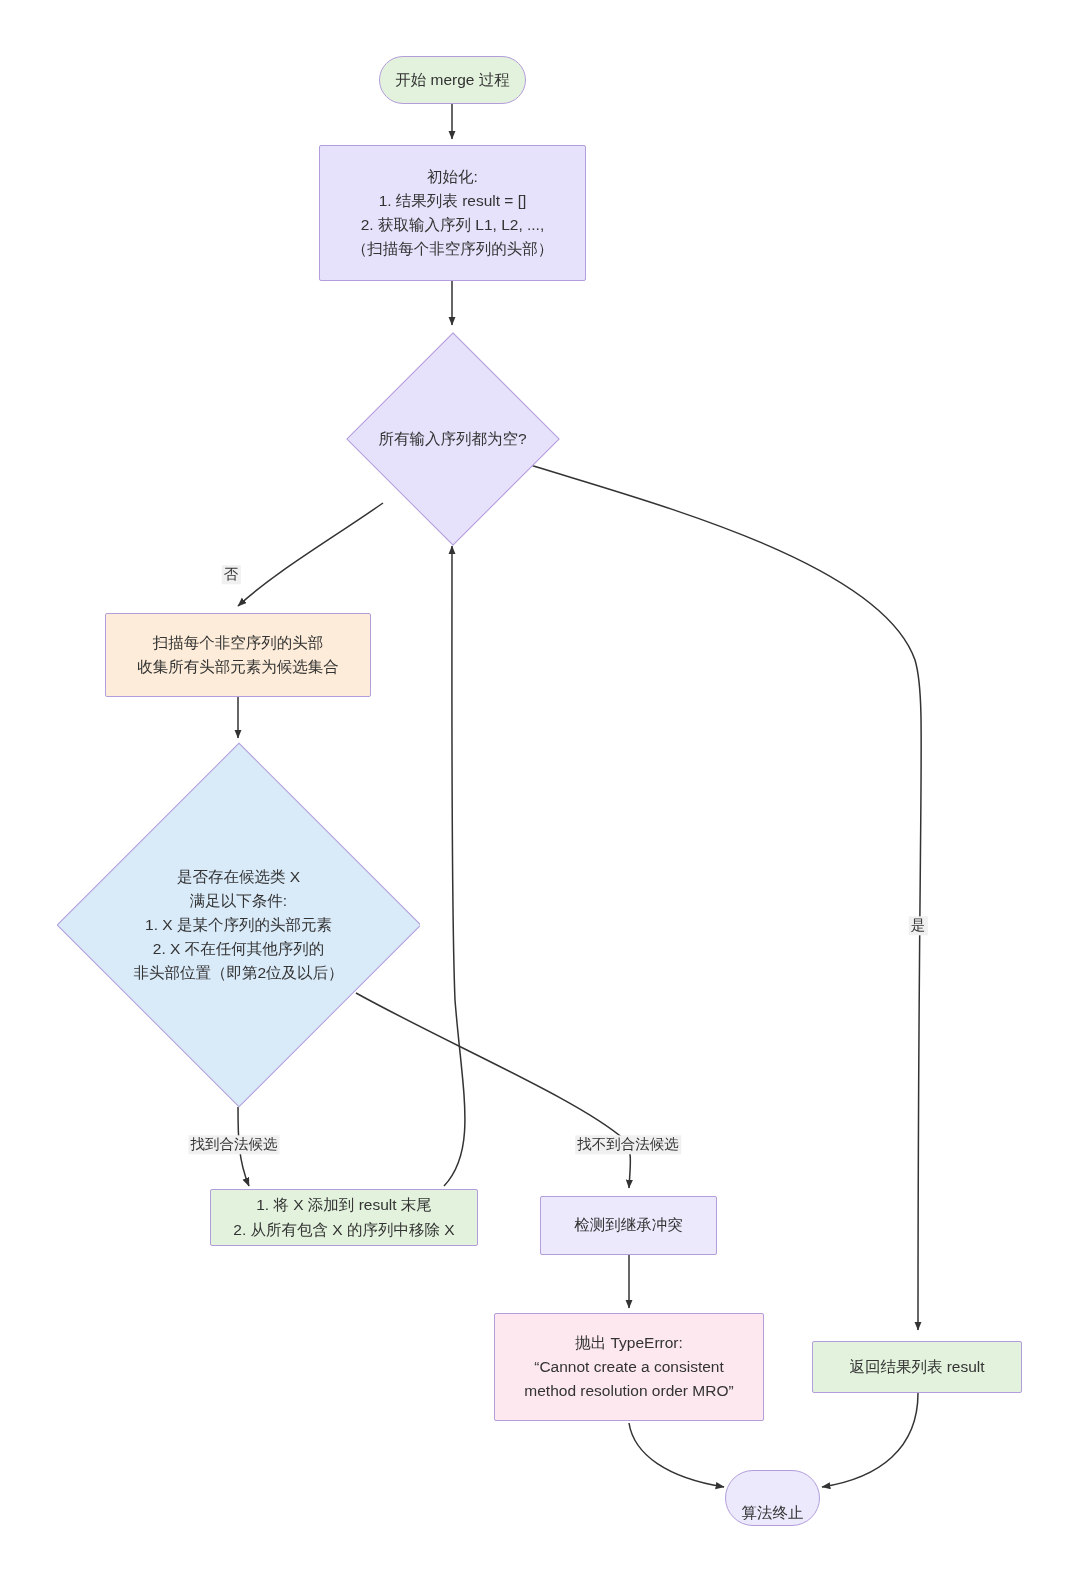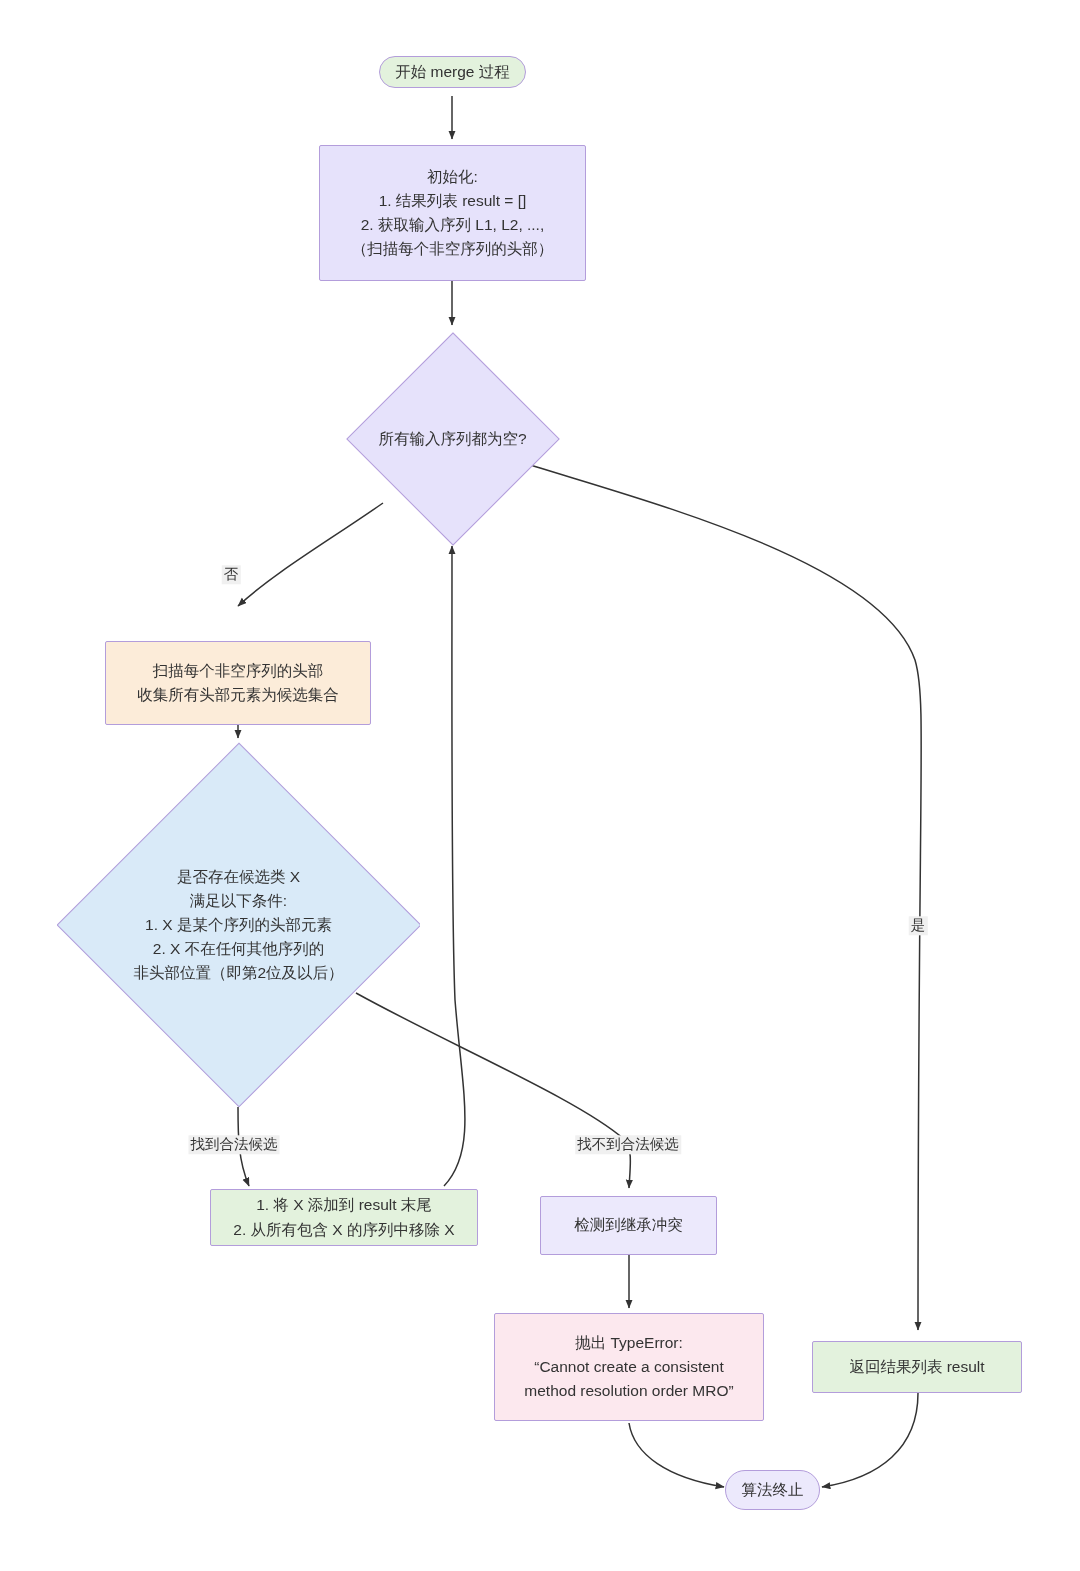--- a/index.html
+++ b/index.html
@@ -128,21 +128,21 @@
 
     <path d="M444,1186 C478,1150 462,1090 455,1000 C451,900 452,700 452,546" stroke="#333333" stroke-width="1.5" fill="none" marker-end="url(#arrow)"></path>
 
     <path d="M629,1246 L629,1308" stroke="#333333" stroke-width="1.5" fill="none" marker-end="url(#arrow)"></path>
 
     <path d="M629,1423 C634,1455 668,1478 724,1487" stroke="#333333" stroke-width="1.5" fill="none" marker-end="url(#arrow)"></path>
 
     <path d="M918,1393 C918,1448 880,1478 822,1487" stroke="#333333" stroke-width="1.5" fill="none" marker-end="url(#arrow)"></path>
   </svg>
 
-  <div class="node stadium fill-green" style="left:379px; top:56px; width:147px; height:32px;">
+  <div class="node stadium fill-green" style="left:379px; top:56px; width:147px; height:48px;">
     <span class="lines">
       <span>开始 merge 过程</span>
     </span>
   </div>
 
   <div class="node rect fill-lav" style="left:319px; top:145px; width:267px; height:136px;">
     <span class="lines">
       <span>初始化:</span>
       <span>1. 结果列表 result = []</span>
       <span>2. 获取输入序列 L1, L2, ...,</span>
@@ -150,21 +150,21 @@
     </span>
   </div>
 
   <div class="diamond-wrap" style="left:324px; top:332px; width:257px; height:214px;">
     <div class="diamond-shape fill-lav" style="left:50%; top:50%; width:151px; height:151px; transform: translate(-50%,-50%) rotate(45deg);"></div>
     <div class="diamond-label">
       <span>所有输入序列都为空?</span>
     </div>
   </div>
 
-  <div class="node rect fill-orange clip" style="left:105px; top:613px; width:266px; height:84px;margin-top:28px;">
+  <div class="node rect fill-orange clip" style="left:105px; top:613px; width:266px; height:84px;">
     <span class="lines">
       <span>扫描每个非空序列的头部</span>
       <span>收集所有头部元素为候选集合</span>
     </span>
   </div>
 
   <div class="diamond-wrap clip" style="left:57px; top:742px; width:363px; height:365px;">
     <div class="diamond-shape" style="left:50%; top:50%; width:258px; height:258px; background:#d9eaf8; transform: translate(-50%,-50%) rotate(45deg);"></div>
     <div class="diamond-label">
       <span>是否存在候选类 X</span>
@@ -195,21 +195,21 @@
   </div>
 
   <div class="node rect fill-pink2 clip" style="left:494px; top:1313px; width:270px; height:108px;">
     <span class="lines">
       <span>抛出 TypeError:</span>
       <span>“Cannot create a consistent</span>
       <span>method resolution order MRO”</span>
     </span>
   </div>
 
-  <div class="node stadium fill-lav2" style="left:725px; top:1470px; width:95px; height:40px;">
+  <div class="node stadium fill-lav2" style="left:725px; top:1470px; width:95px; height:56px;align-items:flex-end;">
     <span class="lines">
       <span>算法终止</span>
     </span>
   </div>
 
   <div class="edge-label" style="left:231px; top:575px;">否</div>
 
   <div class="edge-label" style="left:918px; top:926px;">是</div>
 
   <div class="edge-label" style="left:234px; top:1145px;">找到合法候选</div>

